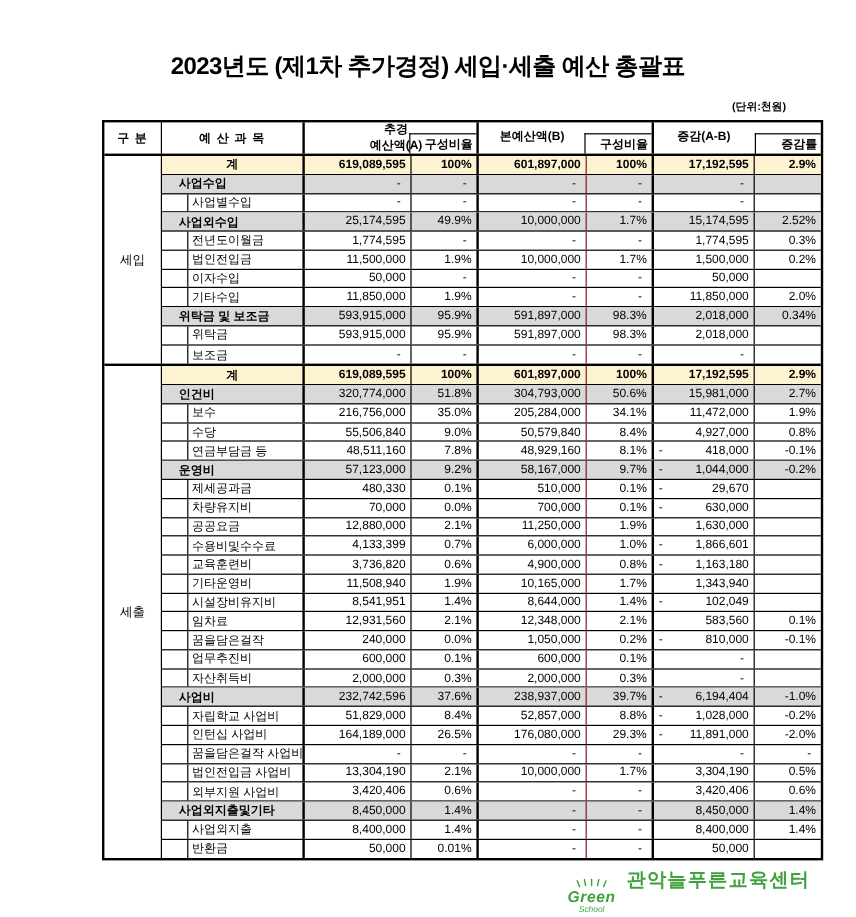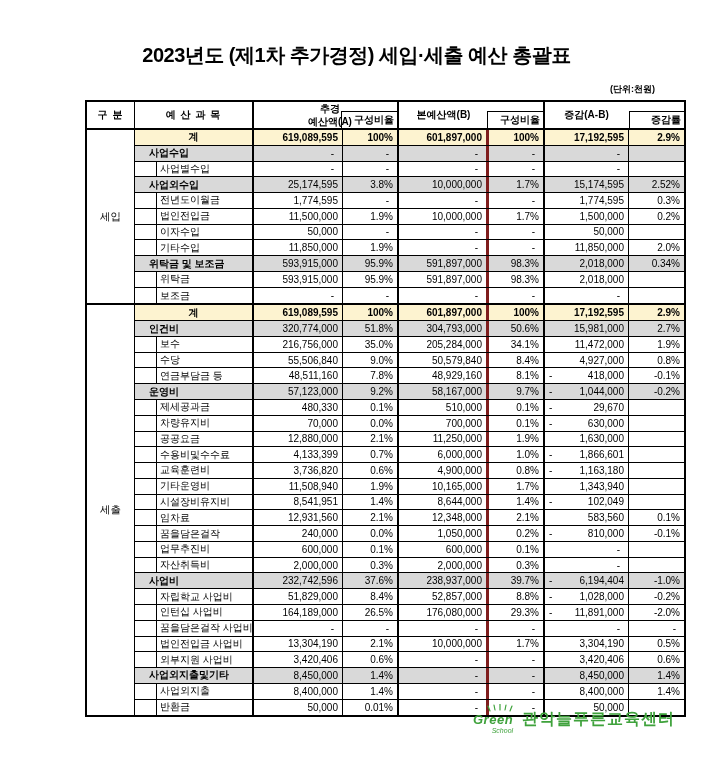--- a/index.html
+++ b/index.html
@@ -49,32 +49,32 @@
   .lbl{width:97px;box-sizing:border-box;border-right:2px solid #000;display:flex;
        align-items:center;padding-left:3px;white-space:nowrap;overflow:hidden;}
   .lbl-full{width:119px;box-sizing:border-box;border-right:2px solid #000;display:flex;
             align-items:center;padding-left:14px;font-weight:bold;white-space:nowrap;overflow:hidden;}
   .row.total .lbl-full{justify-content:center;padding-left:0;}
 
   .c{display:flex;align-items:center;justify-content:flex-end;box-sizing:border-box;
      padding:0 4px 0 2px;overflow:hidden;white-space:nowrap;}
   .c4{width:89px;border-right:1px solid #000;}
   .c5{width:56px;border-right:2px solid #000;}
-  .c6{width:90px;border-right:3px solid #7f1d1d;}
+  .c6{width:90px;border-right:1px solid #7f1d1d;}
   .c7{width:56px;border-right:2px solid #000;}
   .c8{width:84px;border-right:1px solid #000;}
   .c9{width:55px;}
   .c.dash{padding-right:8px;}
   .c.neg{justify-content:space-between;padding-left:4px;}
   .row.cat .c{font-weight:normal;}
 
   
   .logo{position:absolute;left:473px;top:704px;display:flex;align-items:center;gap:9px;
         color:#3fa23c;}
-  .logo-mark{display:flex;flex-direction:column;align-items:flex-end;line-height:1;}
+  .logo-mark{display:flex;flex-direction:column;align-items:center;line-height:1;margin-top:28px;}
   .rays{margin-bottom:1px;}
   .logo-green{font-size:13px;font-weight:bold;font-style:italic;letter-spacing:0.5px;}
   .logo-school{font-size:7px;font-style:italic;margin-top:1px;}
   .logo-text{font-size:16px;font-weight:bold;letter-spacing:1px;}
 </style>
 </head>
 <body>
 
 <div class="page">
   <h1 class="title">2023년도 (제1차 추가경정) 세입·세출 예산 총괄표</h1>
@@ -126,21 +126,21 @@
               <div class="c c4 dash">-</div>
               <div class="c c5 dash">-</div>
               <div class="c c6 dash">-</div>
               <div class="c c7 dash">-</div>
               <div class="c c8 dash">-</div>
               <div class="c c9"></div>
             </div>
             <div class="row cat">
               <div class="lbl-full">사업외수입</div>
               <div class="c c4">25,174,595</div>
-              <div class="c c5">3.8%</div>
+              <div class="c c5">49.9%</div>
               <div class="c c6">10,000,000</div>
               <div class="c c7">1.7%</div>
               <div class="c c8">15,174,595</div>
               <div class="c c9">2.52%</div>
             </div>
             <div class="row item">
               <div class="ind"></div>
               <div class="lbl">전년도이월금</div>
               <div class="c c4">1,774,595</div>
               <div class="c c5 dash">-</div>

